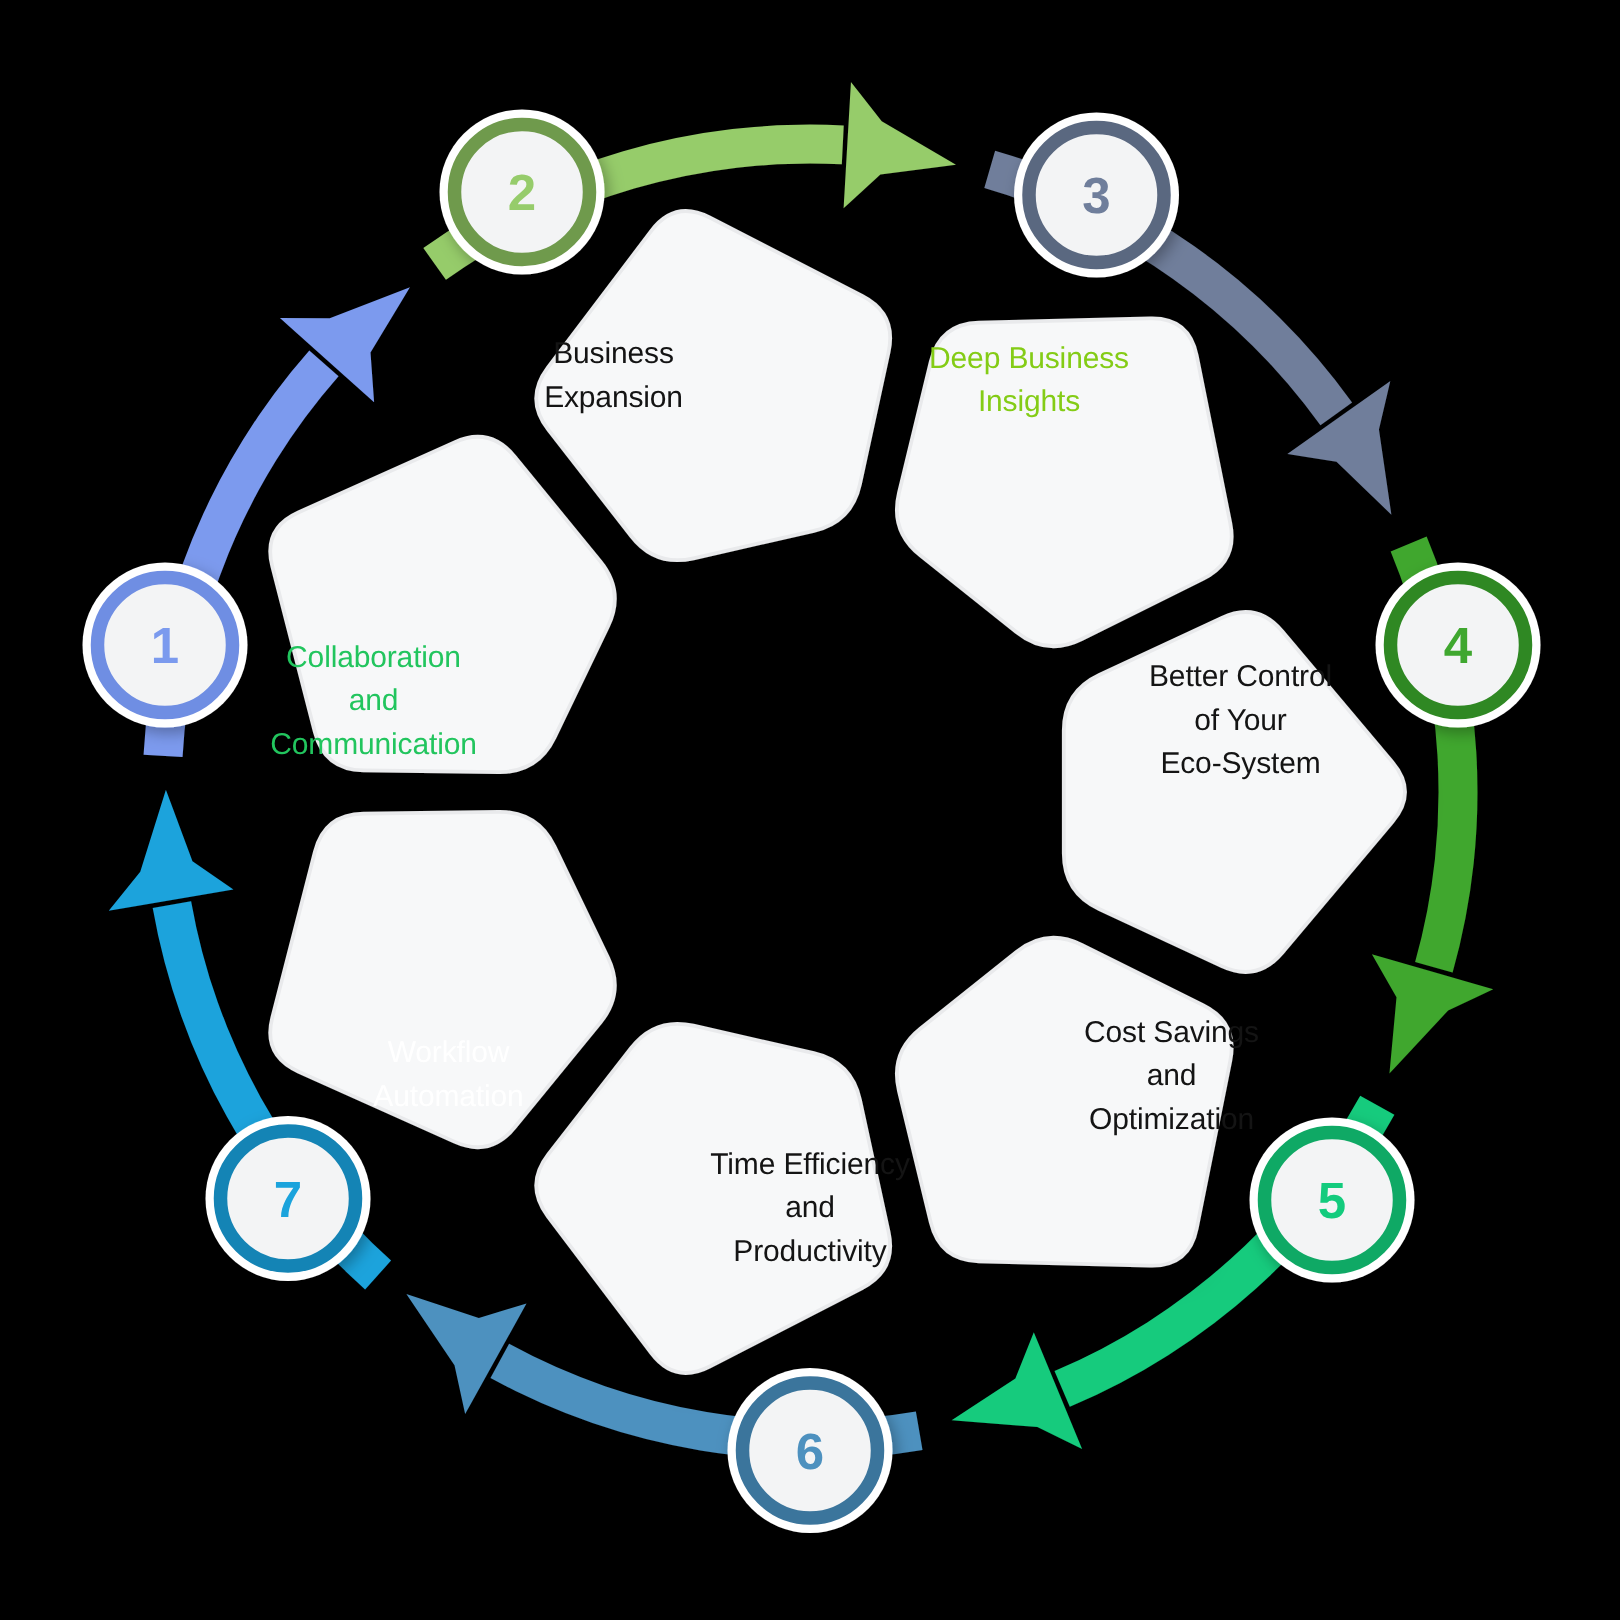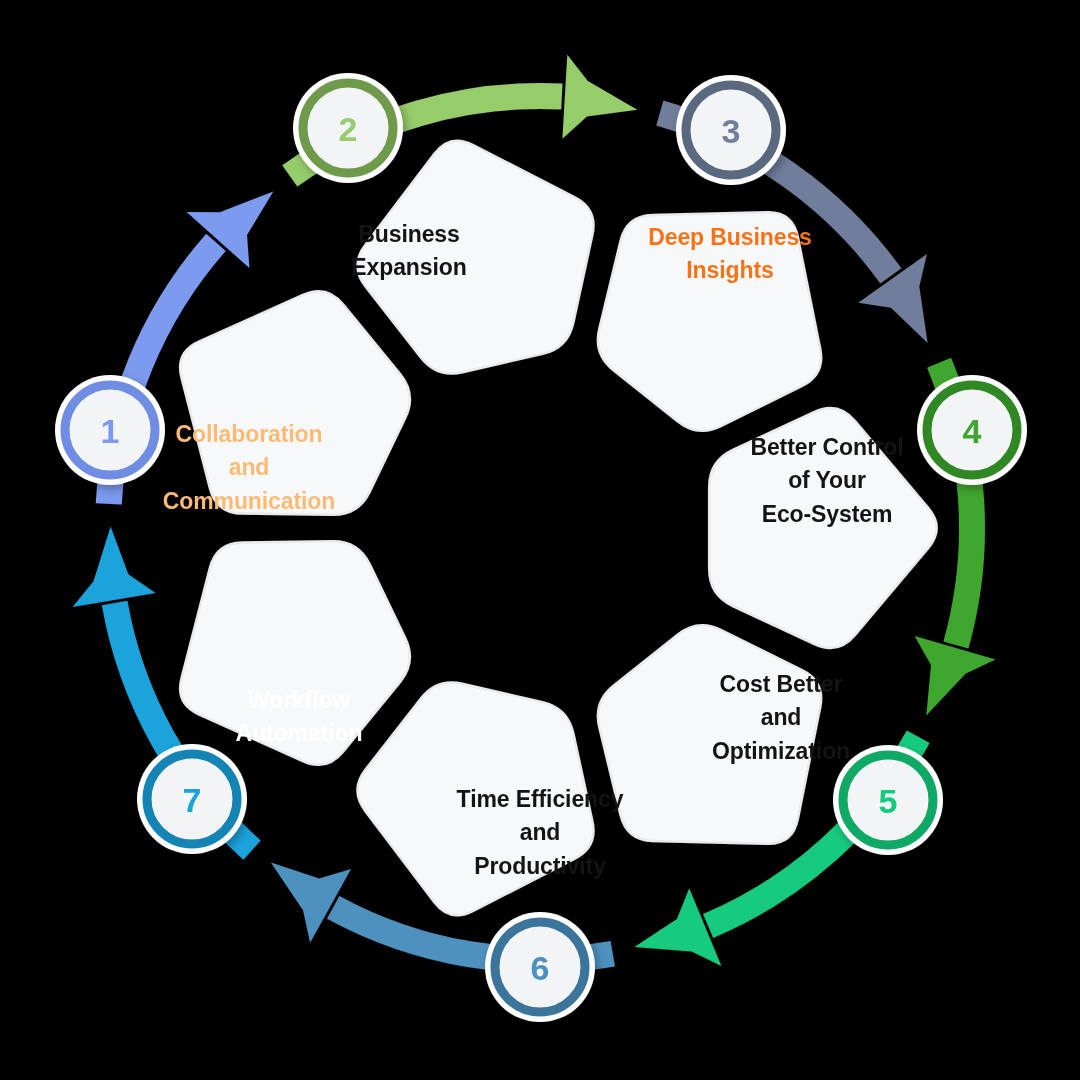--- a/index.html
+++ b/index.html
@@ -6,22 +6,22 @@
   body{
     width:1080px;height:1080px;overflow:hidden;
     font-family:"Liberation Sans","DejaVu Sans",sans-serif;
   }
   #stage{position:relative;width:1080px;height:1080px;background:#000;}
   svg#diagram{position:absolute;inset:0;width:1080px;height:1080px;display:block;}
 
   .step-label{
     position:absolute;
     color:#141414;
-    font-weight:bold;
-    font-size:23px;
+    font-weight:normal;
+    font-size:20px;
     line-height:1.45;
     text-align:center;
     letter-spacing:-0.1px;
     white-space:pre-line;
     transform:translate(-50%,-50%);
     pointer-events:none;
     -webkit-font-smoothing:antialiased;
   }
   .badge-num{
     position:absolute;
@@ -130,34 +130,34 @@
           <circle cx="540" cy="967" r="45" fill="#f3f4f5" stroke="#3b759c" stroke-width="9"></circle>
         </g>
         <g>
           <circle cx="192" cy="799" r="55" fill="#ffffff" filter="url(#badgeShadow)"></circle>
           <circle cx="192" cy="799" r="45" fill="#f3f4f5" stroke="#1484b5" stroke-width="9"></circle>
         </g>
       </g>
   </svg>
 
   <div id="labels-layer">
-      <div class="step-label" style="left: 249px; top: 468px; color: #fdba74;">Collaboration
+      <div class="step-label" style="left: 249px; top: 468px; color: #22c55e;">Collaboration
 and
 Communication</div>
       <div class="step-label" style="left: 409px; top: 251px; color: rgb(20, 20, 20);">Business
 Expansion</div>
-      <div class="step-label" style="left: 686px; top: 254px; color: #f97316; margin-left: 44px;">Deep Business
+      <div class="step-label" style="left: 686px; top: 254px; color: #84cc16;">Deep Business
 Insights</div>
       <div class="step-label" style="left: 827px; top: 469px; color: rgb(20, 20, 20); margin-top: 12px;">Better Control
 of Your
 Eco-System</div>
-      <div class="step-label" style="left: 781px; top: 718px; color: rgb(20, 20, 20);">Cost Better
+      <div class="step-label" style="left: 781px; top: 718px; color: rgb(20, 20, 20);">Cost Savings
 and
 Optimization</div>
-      <div class="step-label" style="left: 540px; top: 833px; color: rgb(20, 20, 20);">Time Efficiency
+      <div class="step-label" style="left: 540px; top: 806px; color: rgb(20, 20, 20);">Time Efficiency
 and
 Productivity</div>
       <div class="step-label" style="left: 299px; top: 717px; color: #ffffff;">Workflow
 Automation</div>
     </div>
   <div id="nums-layer">
       <div class="badge-num" style="left: 110px; top: 431px; color: rgb(123, 154, 238);">1</div>
       <div class="badge-num" style="left: 348px; top: 129px; color: rgb(150, 204, 107);">2</div>
       <div class="badge-num" style="left: 731px; top: 131px; color: rgb(111, 126, 155);">3</div>
       <div class="badge-num" style="left: 972px; top: 431px; color: rgb(63, 167, 47);">4</div>

